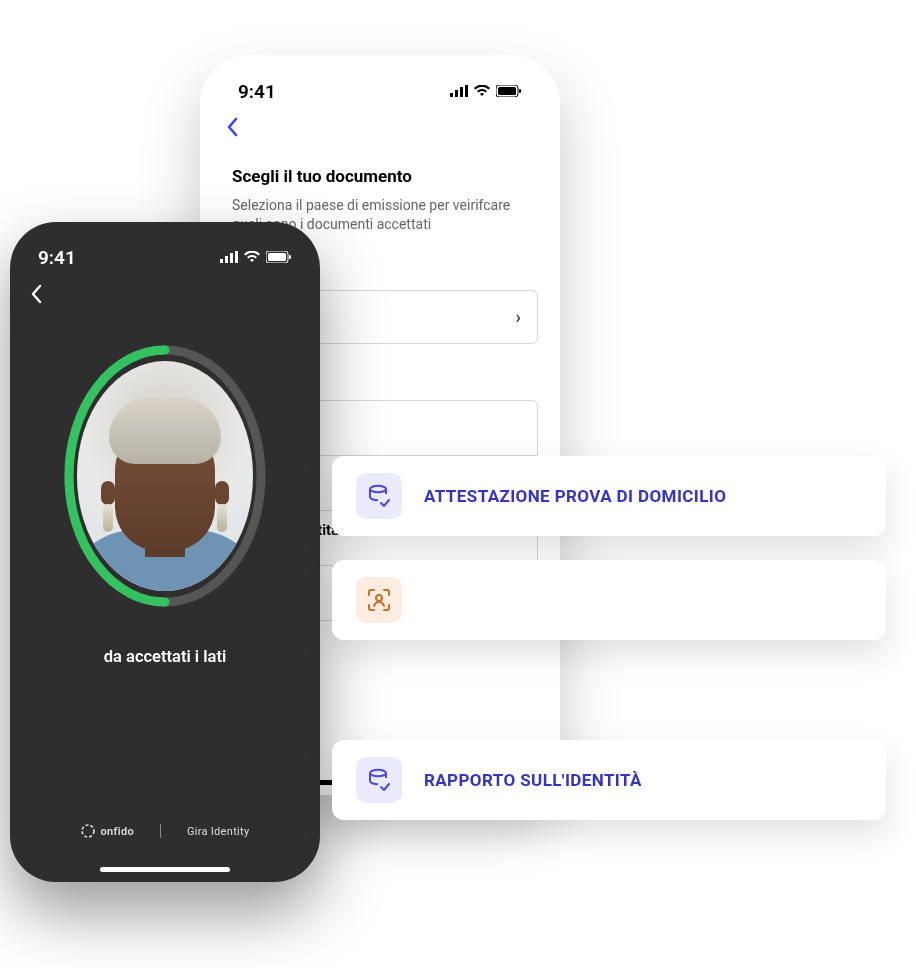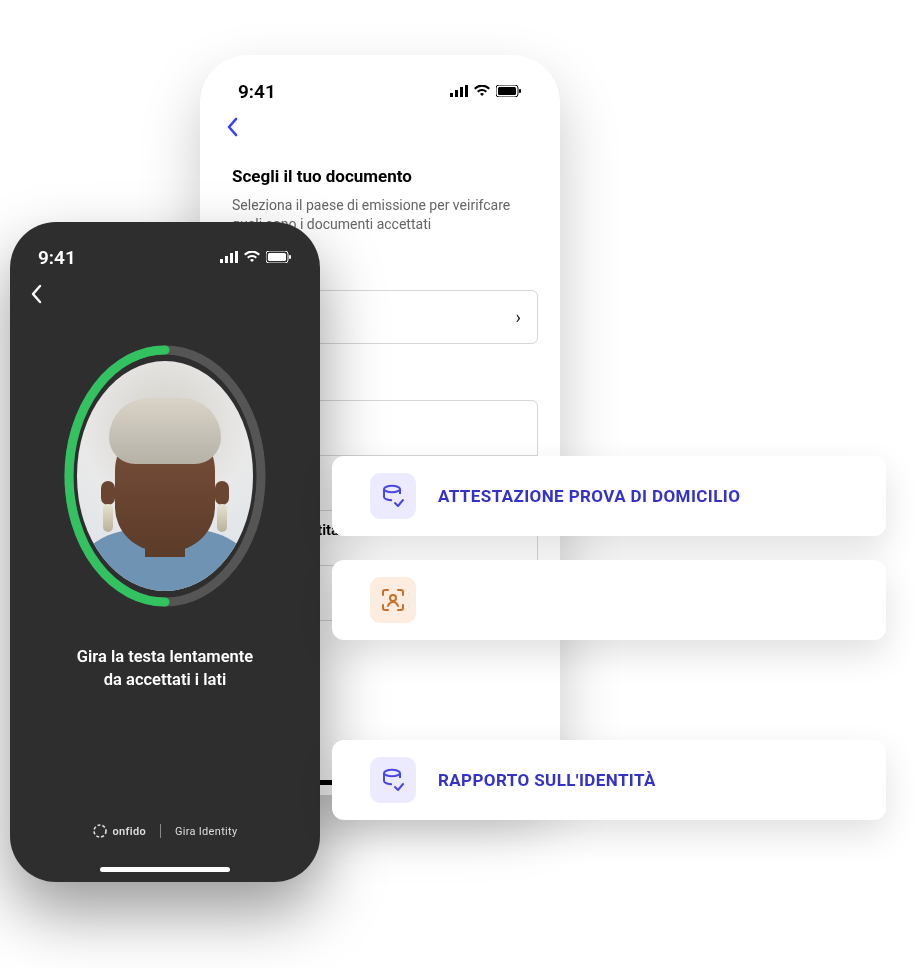--- a/index.html
+++ b/index.html
@@ -178,21 +178,21 @@
     line-height:1.4;
     padding: 0 24px;
   }
   .phone-a .footer {
     position:absolute;
     bottom: 44px;
     left:0; right:0;
     display:flex;
     justify-content:center;
     align-items:center;
-    gap:14px;
+    gap:26px;
     font-size:11px;
     letter-spacing:.3px;
     color:#ddd;
   }
   .phone-a .footer .div { width:1px; height:14px; background:#888; }
   .home-ind {
     position:absolute; bottom:10px; left:50%;
     transform:translateX(-50%);
     width:130px; height:5px; border-radius:3px;
   }
@@ -204,21 +204,21 @@
     position:absolute;
     left: 332px;
     width: 554px;
     height: 80px;
     background:#fff;
     border-radius:12px;
     box-shadow: 0 14px 34px rgba(0,0,0,0.12);
     display:flex;
     align-items:center;
     gap:22px;
-    padding: 0 38px;
+    padding: 0 24px;
     text-align: right;
   }
   .card .icon-box {
     width:46px; height:46px;
     border-radius:10px;
     display:flex; align-items:center; justify-content:center;
   }
   .card .label {
     font-size:17px;
     font-weight:700;
@@ -329,21 +329,20 @@
       <div class="ear l"></div>
         <div class="ear r"></div>
       <div class="head"></div>
       <div class="hair"></div>
       <div class="earring l"></div>
         <div class="earring r"></div>
     </div>
   </div>
 
   <div class="instr">
-    <div>Gira la testa lentamente</div>
     <div>da accettati i lati</div>
   </div>
 
   <div class="footer">
     <span class="onfido-logo">
       <svg width="14" height="14" viewBox="0 0 14 14">
           <circle cx="7" cy="7" r="6" fill="none" stroke="#ddd" stroke-width="1.6" stroke-dasharray="3 2"></circle>
         </svg>
       <span>onfido</span>
     </span>

